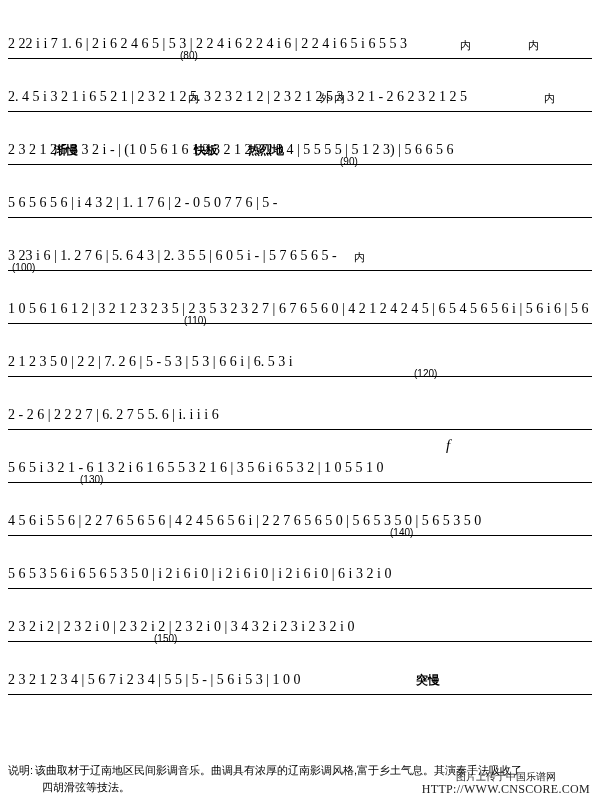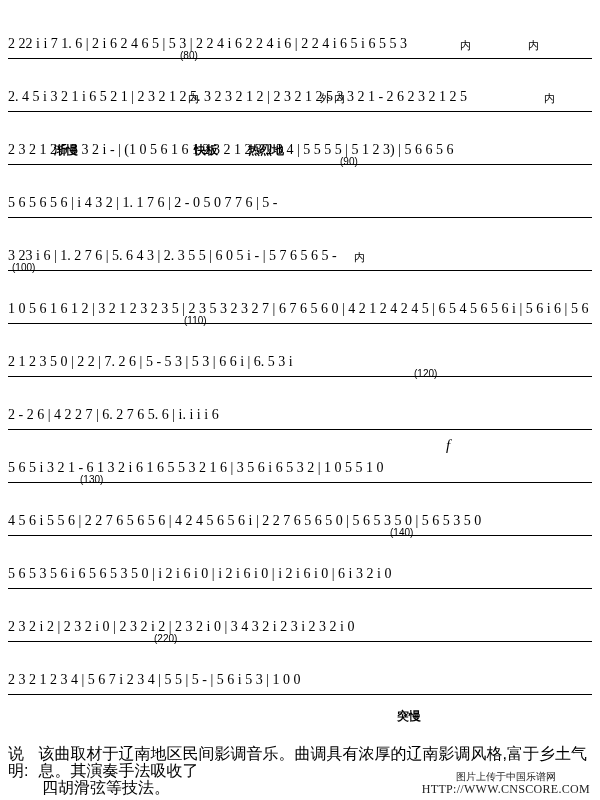--- a/index.html
+++ b/index.html
@@ -64,21 +64,21 @@
     font-style: italic;
     font-family: "Liberation Serif", serif;
     font-size: 15px;
   }
   .footer {
     position: absolute;
     left: 8px;
     right: 8px;
     bottom: 4px;
     font-family: "Liberation Sans", sans-serif;
-    font-size: 16px;
+    font-size: 11px;
     line-height: 17px;
   }
   .footer-label { margin-right: 2px; }
   .credit {
     position: absolute;
     right: 10px;
     bottom: 4px;
     text-align: center;
     font-size: 10px;
     line-height: 13px;
@@ -144,21 +144,21 @@
   <div class="system">
     <div class="sys-inner">
       <span class="measure-num" style="left:406px;">(120)</span>
       <div class="music-line">2 1 2 3 5 0 | 2 2 | 7. 2 6 | 5 - 5 3 | 5 3 | 6 6 i | 6. 5 3 i</div>
     </div>
   </div>
 
   <div class="system">
     <div class="sys-inner">
       <span class="dyn" style="position:absolute; left:438px; top:30px;">f</span>
-      <div class="music-line">2 - 2 6 | 4 2 2 7 | 6. 2 7 6 5. 6 | i. i i i 6</div>
+      <div class="music-line">2 - 2 6 | 2 2 2 7 | 6. 2 7 5 5. 6 | i. i i i 6</div>
     </div>
   </div>
 
   <div class="system">
     <div class="sys-inner">
       <span class="measure-num" style="left:72px;">(130)</span>
       <div class="music-line">5 6 5 i 3 2 1 - 6 1 3 2 i 6 1 6 5 5 3 2 1 6 | 3 5 6 i 6 5 3 2 | 1 0 5 5 1 0</div>
     </div>
   </div>
 
@@ -170,28 +170,28 @@
   </div>
 
   <div class="system">
     <div class="sys-inner">
       <div class="music-line">5 6 5 3 5 6 i 6 5 6 5 3 5 0 | i 2 i 6 i 0 | i 2 i 6 i 0 | i 2 i 6 i 0 | 6 i 3 2 i 0</div>
     </div>
   </div>
 
   <div class="system">
     <div class="sys-inner">
-      <span class="measure-num" style="left:146px;">(220)</span>
+      <span class="measure-num" style="left:146px;">(150)</span>
       <div class="music-line">2 3 2 i 2 | 2 3 2 i 0 | 2 3 2 i 2 | 2 3 2 i 0 | 3 4 3 2 i 2 3 i 2 3 2 i 0</div>
     </div>
   </div>
 
   <div class="system">
     <div class="sys-inner">
-      <span class="ann-big" style="left:389px;margin-top:36px;">突慢</span>
+      <span class="ann-big" style="left:408px;">突慢</span>
       <div class="music-line">2 3 2 1 2 3 4 | 5 6 7 i 2 3 4 | 5 5 | 5 - | 5 6 i 5 3 | 1 0 0</div>
     </div>
   </div>
 
   <div class="footer">
     <div style="display:flex;">
       <span class="footer-label">说明:</span>
       <span>该曲取材于辽南地区民间影调音乐。曲调具有浓厚的辽南影调风格,富于乡土气息。其演奏手法吸收了</span>
     </div>
     <div style="padding-left:34px;">四胡滑弦等技法。</div>

